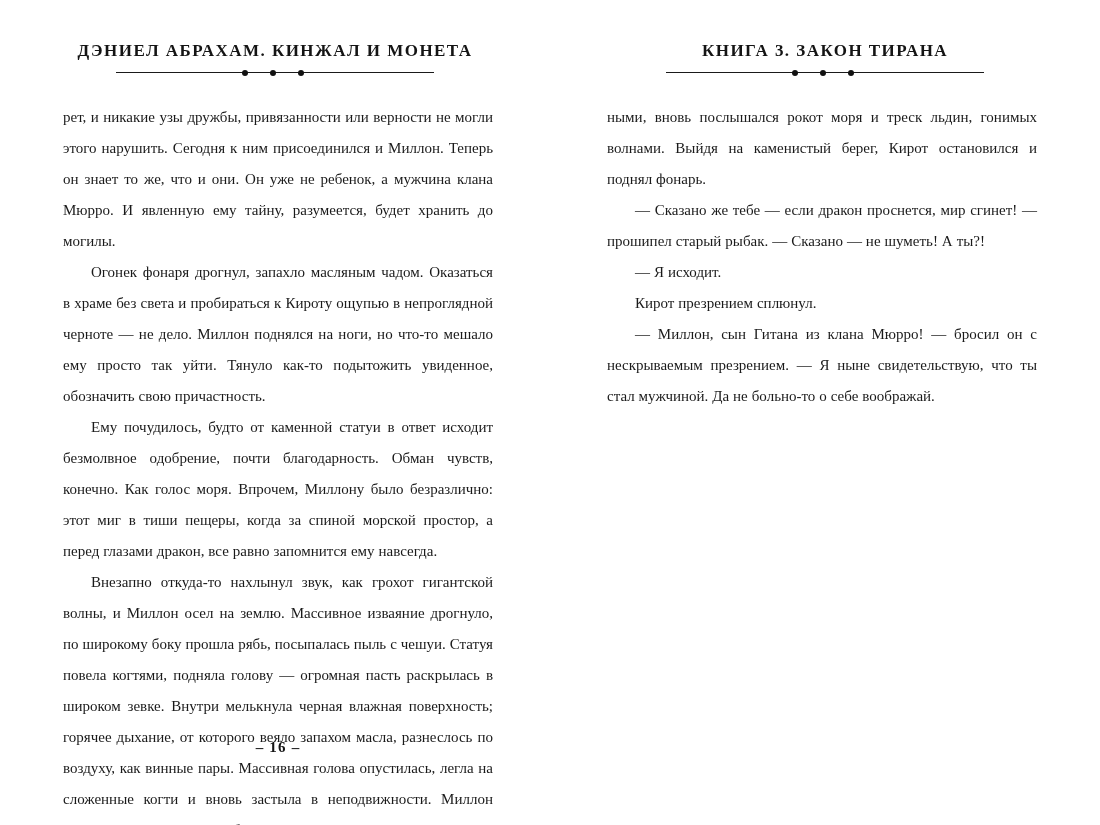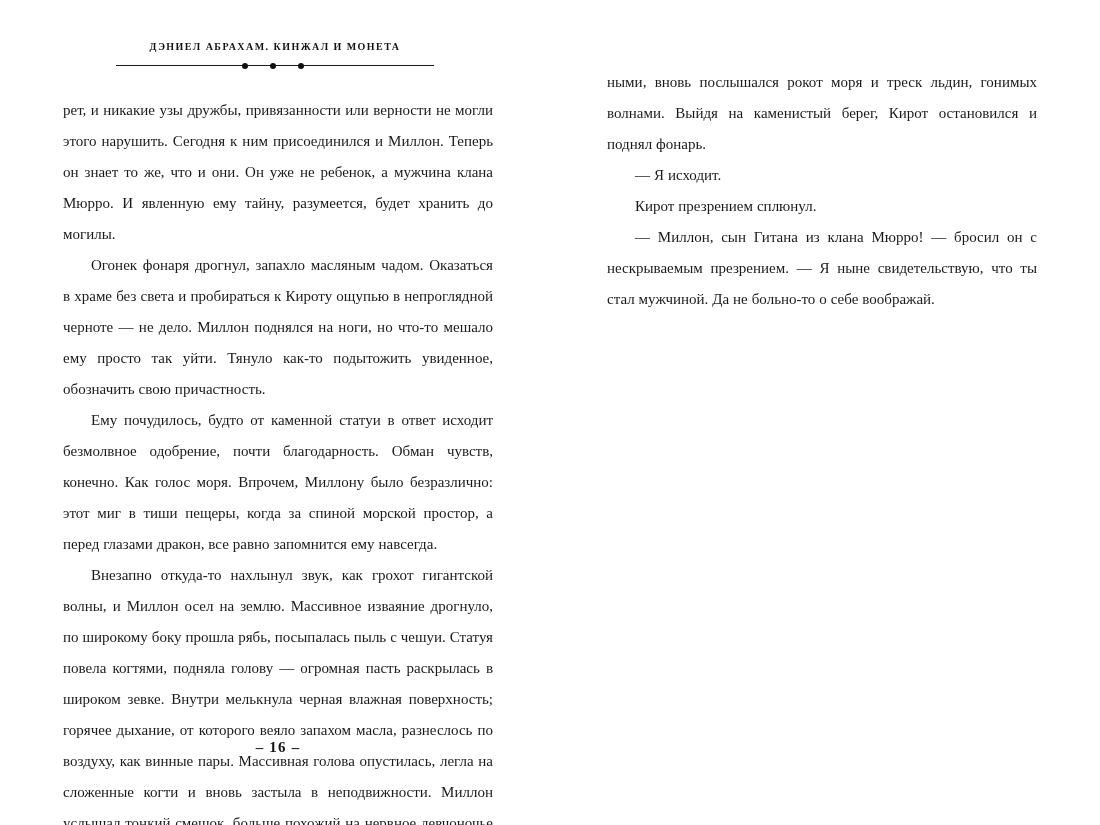--- a/index.html
+++ b/index.html
@@ -28,21 +28,21 @@
     padding-top: 42px;
   }
 
   
   .running-head {
     width: 100%;
     text-align: center;
   }
 
   .running-head-text {
-    font-size: 10px;
+    font-size: 17px;
     letter-spacing: 1.45px;
     text-transform: uppercase;
     font-weight: 600;
     color: #141414;
     white-space: nowrap;
     line-height: 1;
   }
 
   .rule-wrap {
     position: relative;
@@ -137,22 +137,34 @@
       <p class="para">Ему почудилось, будто от каменной статуи в ответ исходит безмолвное одобрение, почти благодарность. Обман чувств, конечно. Как голос моря. Впрочем, Миллону было безразлично: этот миг в тиши пещеры, когда за спиной морской простор, а перед глазами дракон, все равно запомнится ему навсегда.</p>
       <p class="para">Внезапно откуда-то нахлынул звук, как грохот гигантской волны, и Миллон осел на землю. Массивное изваяние дрогнуло, по широкому боку прошла рябь, посыпалась пыль с чешуи. Статуя повела когтями, подняла голову — огромная пасть раскрылась в широком зевке. Внутри мелькнула черная влажная поверхность; горячее дыхание, от которого веяло запахом масла, разнеслось по воздуху, как винные пары. Массивная голова опустилась, легла на сложенные когти и вновь застыла в неподвижности. Миллон услышал тонкий смешок, больше похожий на нервное девчоночье хихиканье, и понял, что смеется он сам.</p>
 
     </div>
 
     <div class="folio">– 16 –</div>
   </div>
 
   <div class="page page-right">
 
+    <div class="running-head">
+      <div class="running-head-text">КНИГА 3. ЗАКОН ТИРАНА</div>
+      <div class="rule-wrap">
+        <div class="rule-line"></div>
+        <div class="rule-dots">
+          <span class="rule-dot"></span>
+          <span class="rule-dot"></span>
+          <span class="rule-dot"></span>
+        </div>
+      </div>
+    </div>
 
     <div class="column">
       <p class="para cont">ными, вновь послышался рокот моря и треск льдин, гонимых волнами. Выйдя на каменистый берег, Кирот остановился и поднял фонарь.</p>
+      <p class="para">— Сказано же тебе — если дракон проснется, мир сгинет! — прошипел старый рыбак. — Сказано — не шуметь! А ты?!</p>
       <p class="para">— Я исходит.</p>
       <p class="para">Кирот презрением сплюнул.</p>
       <p class="para">— Миллон, сын Гитана из клана Мюрро! — бросил он с нескрываемым презрением. — Я ныне свидетельствую, что ты стал мужчиной. Да не больно-то о себе воображай.</p>
     </div>
   </div>
 
 </div>
 
 </body></html>

